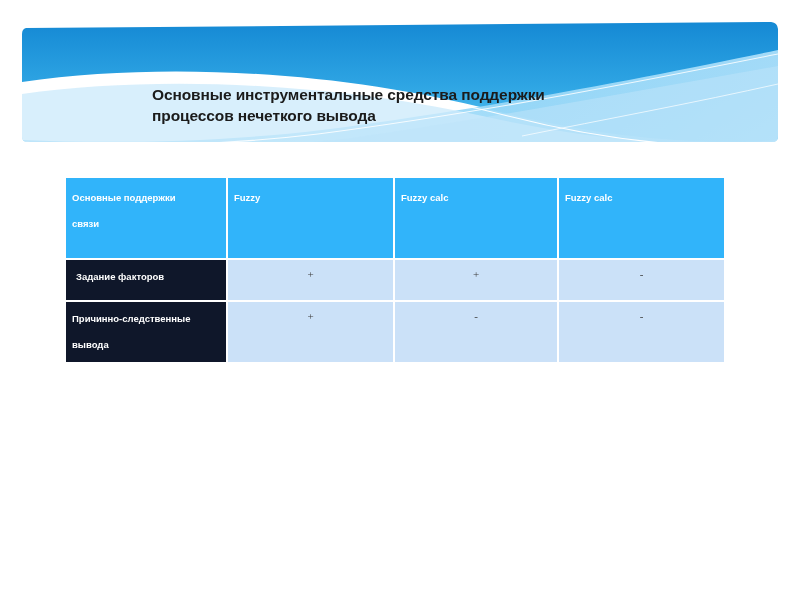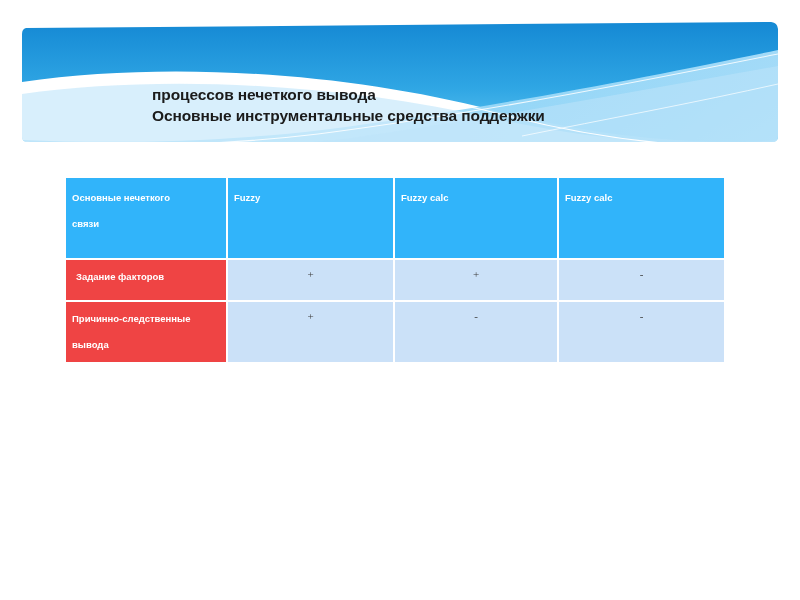--- a/index.html
+++ b/index.html
@@ -91,21 +91,21 @@
     text-align: left;
   }
   .th-inner {
     padding: 7px 0 0 6px;
     line-height: 26px;
   }
   .th-inner .l2 { display: block; }
 
   
   #fuzzy-table td.label-cell {
-    background: #ef4444;
+    background: #0f172a;
     color: #ffffff;
     font-size: 9.5px;
     font-weight: bold;
     line-height: 26px;
   }
   .lbl-inner {
     padding: 4px 5px 0 6px;
   }
   .lbl-inner.indent { padding-left: 10px; }
   .lbl-inner.justify {
@@ -171,37 +171,37 @@
         <path d="M756,44 C630,66 470,96 330,116 C250,126 120,128 30,122 L756,122 Z" fill="#BDE3FA" opacity="0.55"></path>
 
         <path d="M0,66 C150,44 340,56 486,94 C596,122 690,128 756,122" fill="none" stroke="#ffffff" stroke-width="1.2" opacity="0.95"></path>
         <path d="M756,32 C636,56 466,90 296,112 C196,124 86,126 0,120" fill="none" stroke="#ffffff" stroke-width="1.1" opacity="0.85"></path>
         <path d="M756,62 C676,80 580,98 500,114" fill="none" stroke="#ffffff" stroke-width="1" opacity="0.7"></path>
       </g>
     </svg>
   </div>
 
   <div id="title-block">
+    <div class="title-line">Основные инструментальные средства поддержки</div>
     <div class="title-line">процессов нечеткого вывода</div>
-    <div class="title-line">Основные инструментальные средства поддержки</div>
   </div>
 
   <table id="fuzzy-table">
     <colgroup>
       <col class="c0">
         <col class="c1">
         <col class="c2">
         <col class="c3">
     </colgroup>
 
     <thead>
       <tr>
         <th>
           <div class="th-inner">
-            <span>Основные нечеткого</span>
+            <span>Основные поддержки</span>
             <span class="l2">связи</span>
           </div>
         </th>
         <th>
           <div class="th-inner">
             <span>Fuzzy</span>
           </div>
         </th>
         <th>
           <div class="th-inner">

